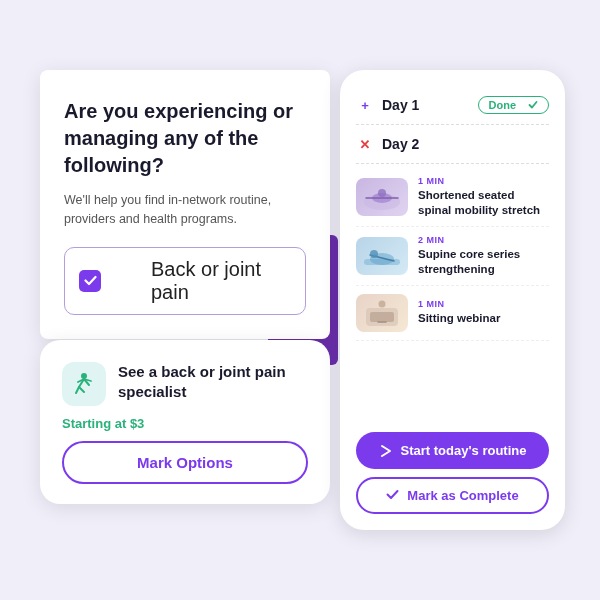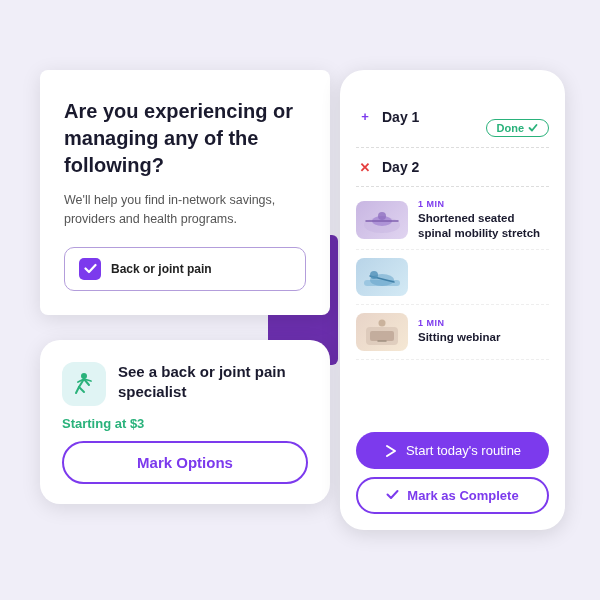--- a/index.html
+++ b/index.html
@@ -79,23 +79,24 @@
       justify-content: center;
       flex-shrink: 0;
     }
 
     .checkbox-icon svg {
       width: 13px;
       height: 13px;
     }
 
     .checkbox-label {
-      font-size: 12px;
+      font-size: 20px;
       color: #222;
-      font-weight: 700;
+      font-weight: 400;
+      margin-left: 40px;
     }
 
     
     .card-left-bottom {
       position: absolute;
       top: 300px;
       left: 20px;
       width: 290px;
       background: #fff;
       border-radius: 20px;
@@ -214,22 +215,21 @@
     .done-badge {
       background: #fff;
       border: 1.5px solid #2ab27b;
       border-radius: 20px;
       padding: 2px 10px;
       font-size: 11px;
       color: #2ab27b;
       font-weight: 600;
       display: flex;
       align-items: center;
-      gap: 4px;
-      margin-top: 23px;
+      gap: 12px;
     }
 
     .divider {
       border: none;
       border-top: 1px dashed #ddd;
       margin: 4px 0;
     }
 
     .exercise-list {
       display: flex;
@@ -289,21 +289,21 @@
       margin-top: 10px;
     }
 
     .btn-primary {
       background: #7c3aed;
       color: #fff;
       border: none;
       border-radius: 25px;
       padding: 11px;
       font-size: 13px;
-      font-weight: 400;
+      font-weight: 700;
       cursor: pointer;
       display: flex;
       align-items: center;
       justify-content: center;
       gap: 8px;
       text-align: center;
     }
 
     .btn-secondary {
       background: #fff;
@@ -327,21 +327,21 @@
   </style>
 </head>
 <body>
 
 <div class="scene">
 
   <div class="connector"></div>
 
   <div class="card-left-top">
     <h2>Are you experiencing or managing any of the following?</h2>
-    <p class="subtitle">We'll help you find in-network savings, providers and health programs.</p>
+    <p class="subtitle">We'll help you find in-network routine, providers and health programs.</p>
     <div class="checkbox-row">
       <div class="checkbox-icon">
         <svg viewBox="0 0 13 10" fill="none">
           <polyline points="1.5,5 5,8.5 11.5,1.5" stroke="#fff" stroke-width="2.2" stroke-linecap="round" stroke-linejoin="round"></polyline>
         </svg>
       </div>
       <span class="checkbox-label">Back or joint pain</span>
     </div>
   </div>
 
@@ -405,20 +405,24 @@
       </div>
 
       <div class="exercise-item">
         <div class="exercise-thumb thumb-2">
           <svg viewBox="0 0 52 38" fill="none">
             <rect x="8" y="22" width="36" height="6" rx="3" fill="#80b8d8" opacity="0.6"></rect>
             <ellipse cx="26" cy="22" rx="12" ry="6" fill="#60a0c8" opacity="0.5"></ellipse>
             <line x1="14" y1="18" x2="38" y2="24" stroke="#4080a8" stroke-width="1.5" stroke-linecap="round"></line>
             <circle cx="18" cy="17" r="4" fill="#5090b8" opacity="0.8"></circle>
           </svg>
+        </div>
+        <div class="exercise-info">
+          <div class="exercise-duration">2 MIN</div>
+          <div class="exercise-name">Supine core series strengthening</div>
         </div>
       </div>
 
       <div class="exercise-item">
         <div class="exercise-thumb thumb-3">
           <svg viewBox="0 0 52 38" fill="none">
             <rect x="10" y="14" width="32" height="18" rx="4" fill="#d4c0b0" opacity="0.6"></rect>
             <rect x="14" y="18" width="24" height="10" rx="2" fill="#b8a090" opacity="0.7"></rect>
             <circle cx="26" cy="10" r="3.5" fill="#c0a890" opacity="0.8"></circle>
             <line x1="22" y1="28" x2="30" y2="28" stroke="#a09080" stroke-width="1.5" stroke-linecap="round"></line>

